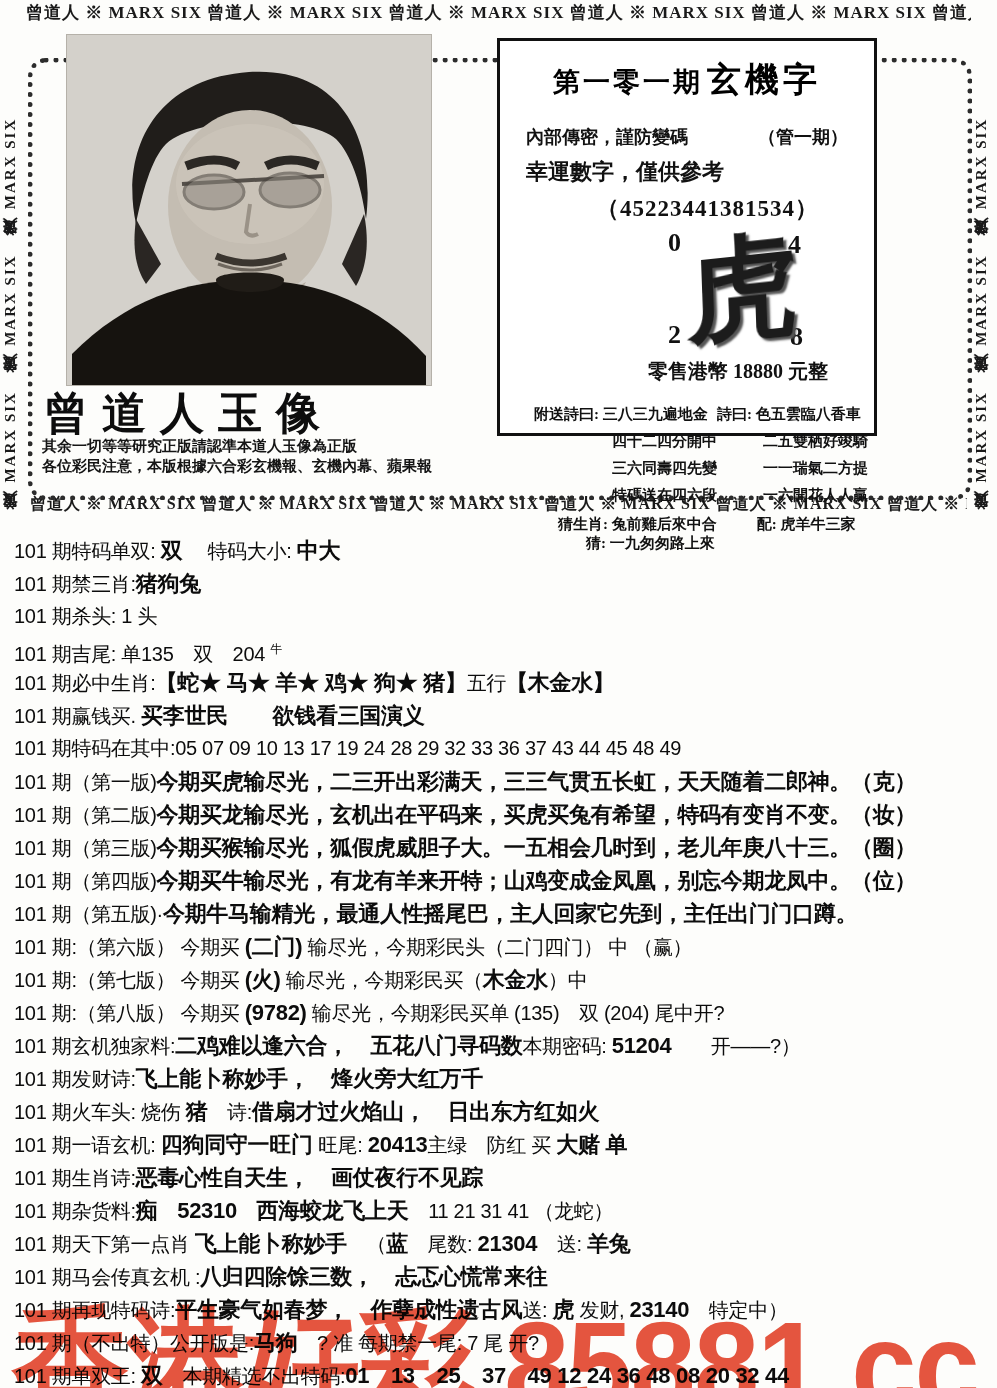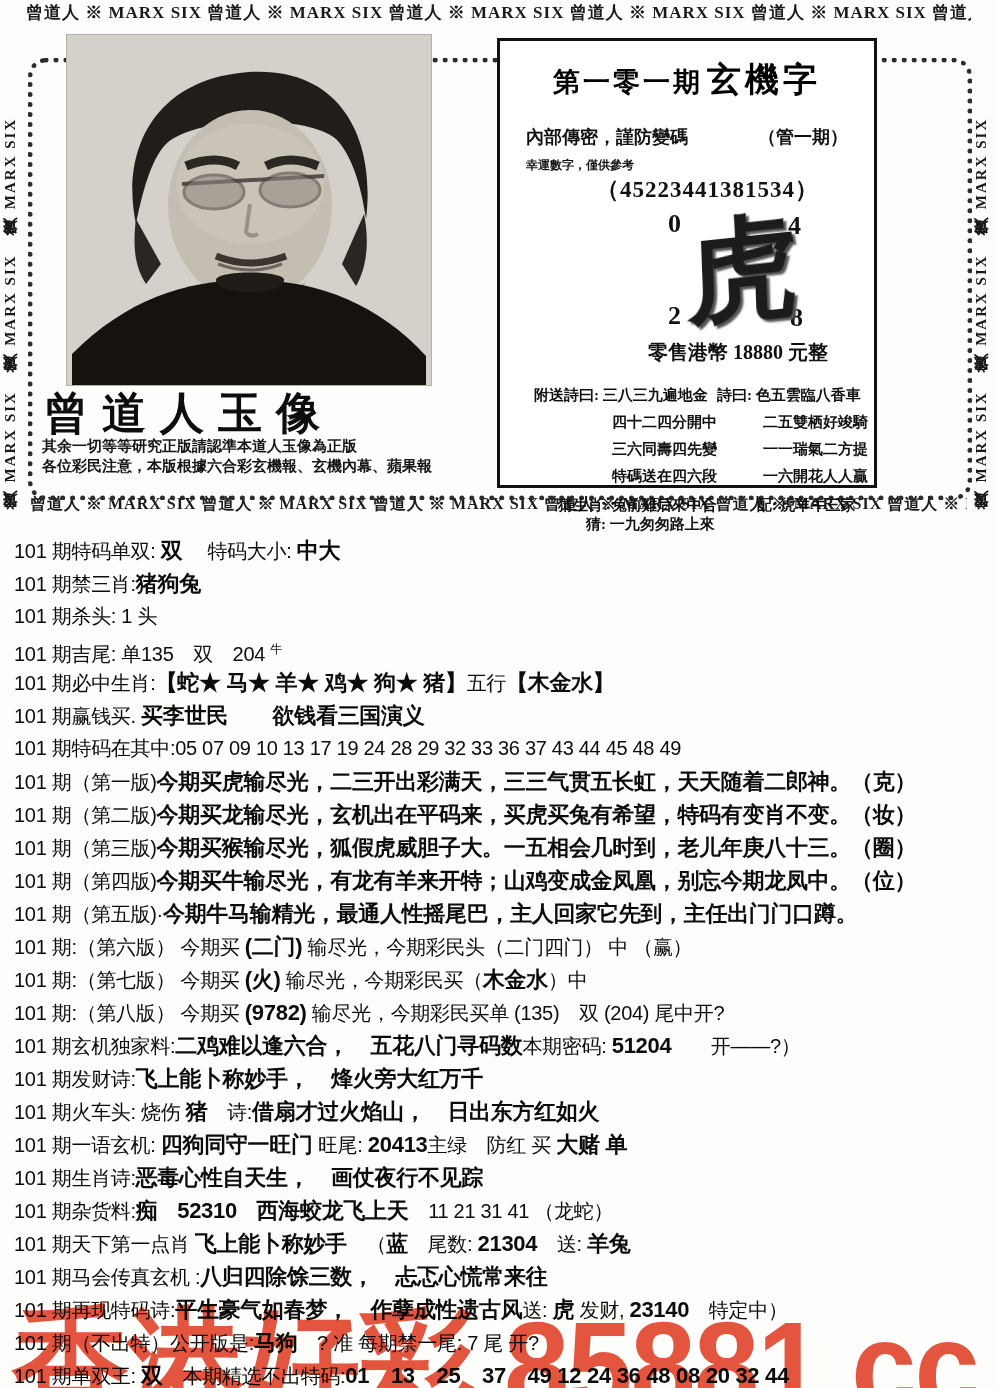--- a/index.html
+++ b/index.html
@@ -22,30 +22,30 @@
   .photo{position:absolute;left:66px;top:34px;width:366px;height:352px;
          background:#d8d5cf;box-shadow:0 0 0 1px #b9b5ad inset;}
   .photo svg{display:block;}
   .photo-title{position:absolute;left:44px;top:384px;width:416px;text-align:left;
                font-family:"Liberation Serif",serif;font-weight:bold;font-size:44px;
                letter-spacing:14px;color:#0d0d0d;}
   .caption{position:absolute;left:42px;top:436px;width:450px;
            font-family:"Liberation Serif",serif;font-weight:bold;font-size:15px;
            line-height:20px;color:#151515;}
   
-  .mbox{position:absolute;left:497px;top:38px;width:380px;height:450px;
+  .mbox{position:absolute;left:497px;top:38px;width:380px;height:398px;
         border:3px solid #111;background:#fff;box-sizing:border-box;}
   .mb-title{margin-top:16px;text-align:center;font-family:"Liberation Serif",serif;color:#000;}
   .mb-title .pfx{font-size:27px;font-weight:bold;letter-spacing:3px;}
   .mb-title .main{font-size:34px;font-weight:900;letter-spacing:4px;}
   .mb-row1{margin-top:22px;padding:0 26px;display:flex;justify-content:space-between;
            font-family:Liberation Serif, serif;font-size:18px;font-weight:bold;}
   .mb-row2{margin-top:8px;padding:0 26px;font-family:"Liberation Serif",serif;
-           font-size:12px;font-weight:bold;}
-  .mb-lucky{text-align:center;font-family:"Liberation Serif",serif;
+           font-size:22px;font-weight:bold;}
+  .mb-lucky{margin-top:6px;text-align:center;font-family:"Liberation Serif",serif;
             font-size:23px;font-weight:bold;letter-spacing:1px;padding-left:41px;}
   .mb-glyph{position:relative;height:132px;margin-top:2px;}
   .corner{position:absolute;font-family:"Liberation Serif",serif;font-size:26px;font-weight:bold;}
   .corner.tl{left:168px;top:2px;} .corner.tr{left:288px;top:4px;}
   .corner.bl{left:168px;top:94px;} .corner.br{left:290px;top:96px;}
   .tiger{position:absolute;left:186px;top:-12px;font-family:"DejaVu Serif",serif;
          font-size:112px;font-weight:900;color:#1c1c1c;transform:rotate(-6deg) skewX(-4deg);
          filter:blur(0.7px);text-shadow:3px 3px 2px #555;}
   .mb-price{padding-left:148px;font-family:"Liberation Serif",serif;
             font-size:20px;font-weight:bold;}

